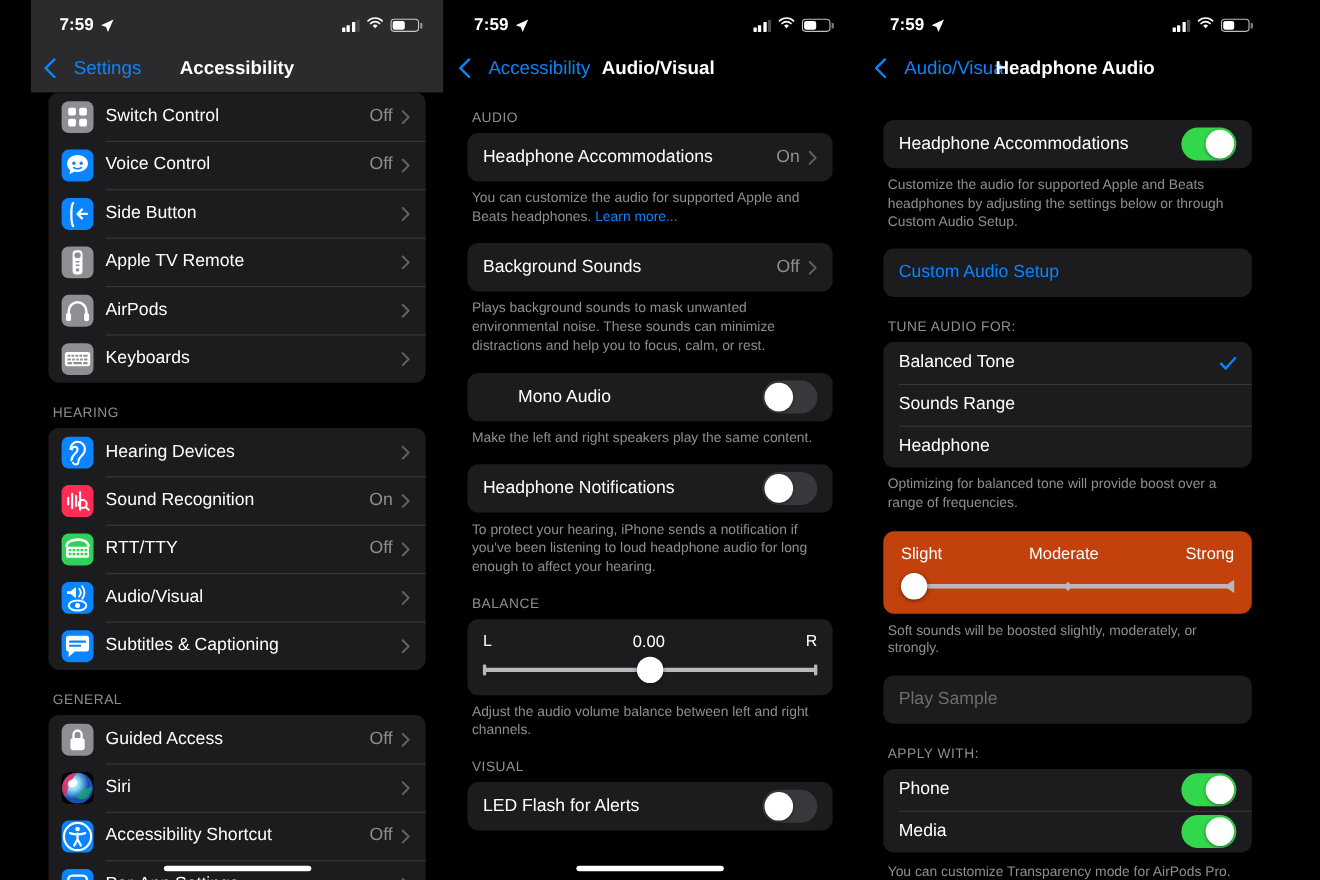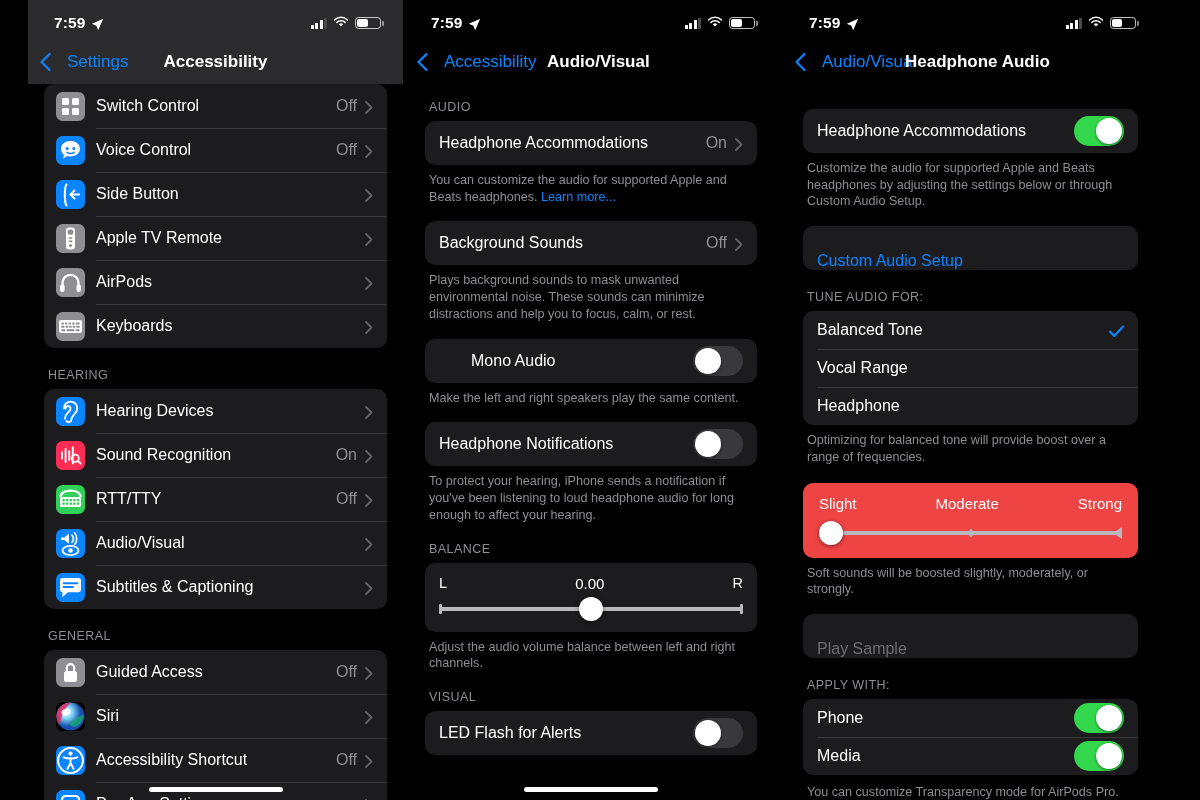--- a/index.html
+++ b/index.html
@@ -112,31 +112,31 @@
                 color:#fff; font-size: 14.5px; padding: 2px 0 8px 0; }
   .slider-top .mid { font-size: 15px; }
   .track-wrap { position: relative; height: 18px; display:flex; align-items:center; }
   .track { height: 4px; width: 100%; background: #b9b9bd; border-radius: 2px; }
   .endcap { position:absolute; width: 3px; height: 10px; background:#b9b9bd; border-radius:1px; }
   .endcap.l { left: 0; } .endcap.r { right: 0; }
   .knob-lg { position:absolute; width: 24px; height: 24px; border-radius:50%; background:#fff;
              box-shadow: 0 1px 4px rgba(0,0,0,.5); }
 
   
-  .strength-card { background:#ef4444; border-radius:10px; padding: 12px 16px 16px 16px; }
+  .strength-card { background:#c2410c; border-radius:10px; padding: 12px 16px 16px 16px; }
   .strength-top { display:flex; justify-content:space-between; color:#fff; font-size:15px; padding-bottom: 12px;}
   .tick-mid { position:absolute; left:50%; width:6px; height:6px; margin-left:-3px;
               background:#b9b9bd; transform: rotate(45deg); }
   .arrow-r { position:absolute; right:0; width:0; height:0;
              border-top: 6px solid transparent; border-bottom: 6px solid transparent;
              border-right: 9px solid #b9b9bd; }
 
   .btn-row {
     background:#1c1c1e; border-radius:10px; min-height: 44px;
-    display:flex; align-items:flex-end; padding: 0 14px;
+    display:flex; align-items:center; padding: 0 14px;
   }
   .btn-row .blue { color:#0a84ff; font-size:16px; }
   .btn-row .dim  { color:#6d6d72; font-size:16px; }
 
   .check { width: 15px; height: 13px; flex:none; }
 
   .home-ind {
     position: absolute; bottom: 8px; left: 0; right: 0;
     display: flex; justify-content: center;
   }
@@ -653,21 +653,21 @@
       <div class="grouphdr" style="padding-top:20px;">TUNE AUDIO FOR:</div>
       <div class="card">
         <div>
     <div class="row noicon" style="padding-left:14px;min-height:38px;">
       <span class="label">Balanced Tone</span>
       <span class="check"><svg viewBox="0 0 15 13">
                   <path d="M1 6.6 5.2 11 14 1.5" stroke="#0a84ff" stroke-width="2.2" fill="none" stroke-linecap="round" stroke-linejoin="round"></path>
                 </svg></span>
     </div>
     <div class="row noicon" style="padding-left:14px;min-height:38px;">
-      <span class="label">Vocal Range</span>
+      <span class="label">Sounds Range</span>
 
     </div>
     <div class="row noicon" style="padding-left:14px;min-height:38px;">
       <span class="label">Headphone</span>
 
     </div>
           </div>
       </div>
       <div class="footnote">Optimizing for balanced tone will provide boost over a range of frequencies.</div>
 

